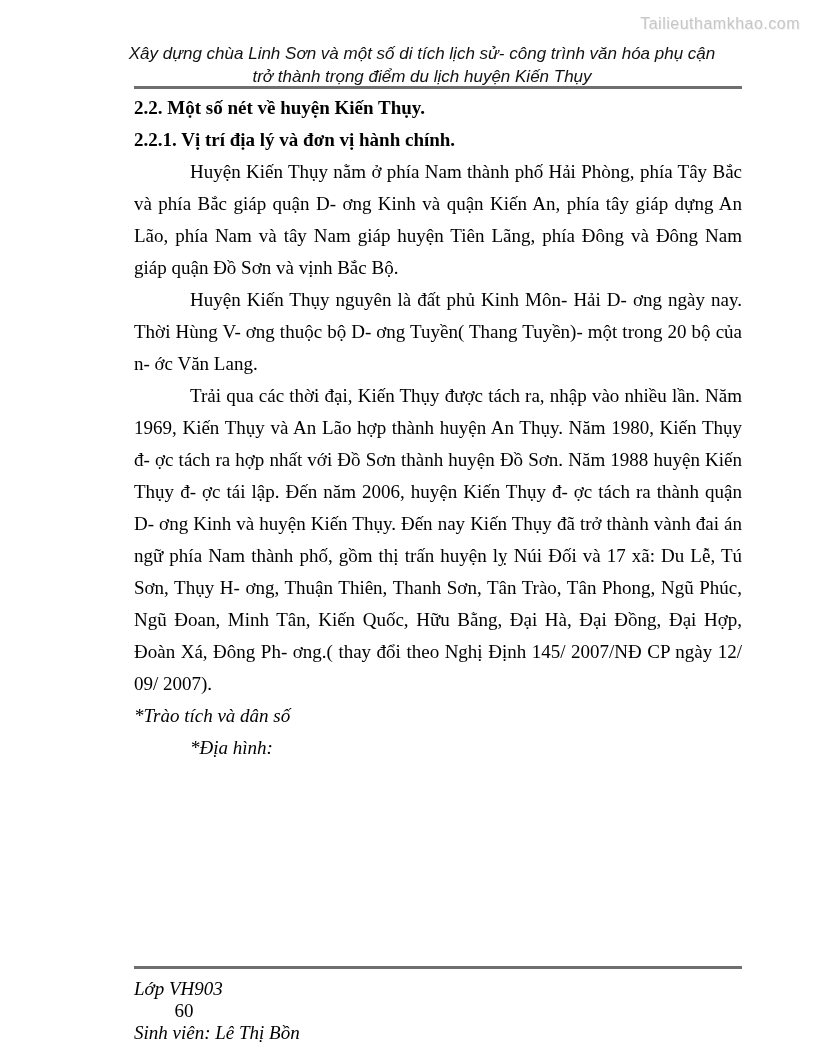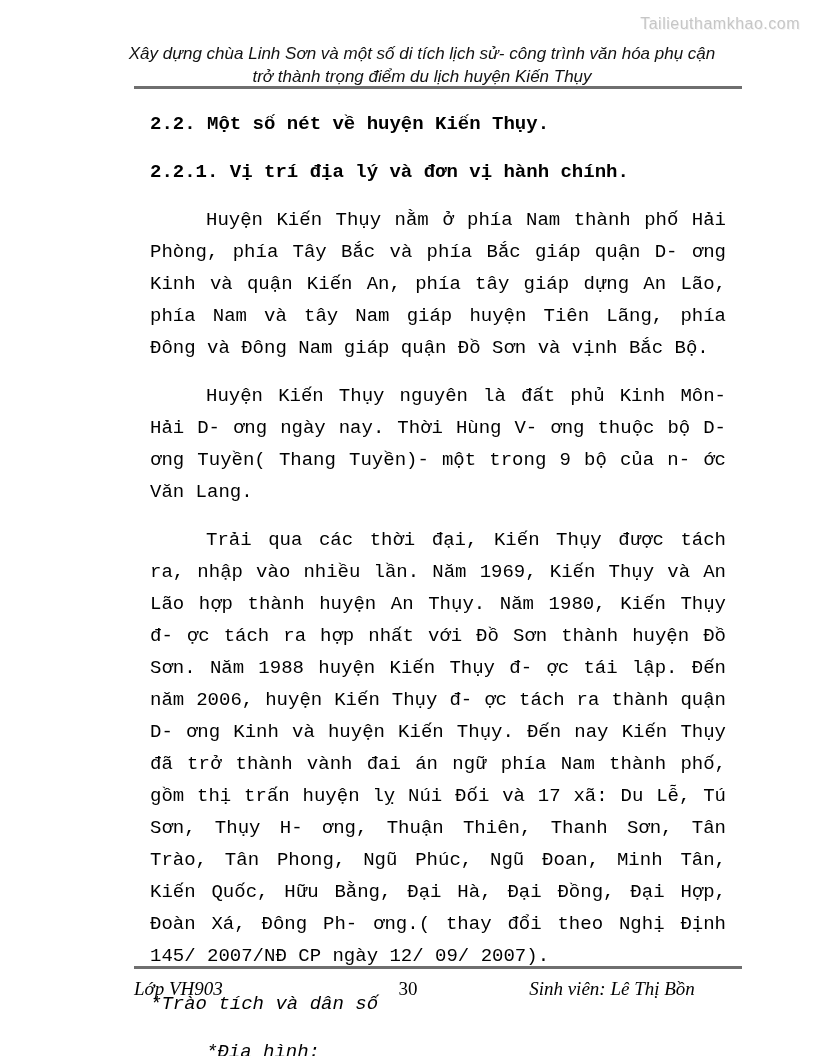--- a/index.html
+++ b/index.html
@@ -49,21 +49,21 @@
     position: absolute;
     top: 92px;
     left: 134px;
     width: 608px;
     font-family: "Liberation Serif", serif;
     font-size: 19px;
     line-height: 32px;
     text-align: justify;
     color: #000;
   }
-  .content p { margin: 16px; font-family: Liberation Mono, monospace; }
+  .content p { margin: 0; }
   .heading { font-weight: bold; text-align: left; }
   .para { text-indent: 56px; }
   .subhead { font-style: italic; text-align: left; }
   .subhead.indented { text-indent: 56px; }
   sup.km-sup { font-size: 0.62em; line-height: 0; }
   
   .footer-rule {
     position: absolute;
     top: 966px;
     left: 134px;
@@ -75,49 +75,50 @@
     position: absolute;
     top: 978px;
     left: 134px;
     width: 608px;
     display: flex;
     align-items: baseline;
     justify-content: space-between;
     font-family: "Liberation Serif", serif;
     font-size: 19px;
     color: #000;
+    flex-direction: column;
   }
   .doc-footer .left, .doc-footer .right { font-style: italic; }
   .doc-footer .center { font-style: normal; }
   .doc-footer .left  { width: 200px; text-align: left; }
   .doc-footer .center{ width: 100px; text-align: center; }
-  .doc-footer .right { width: 260px; text-align: center; }
+  .doc-footer .right { width: 260px; text-align: left; }
 </style>
 </head>
 <body>
 
 <div class="page">
 
   <div class="watermark">Tailieuthamkhao.com</div>
 
   <div class="doc-header">Xây dựng chùa Linh Sơn và một số di tích lịch sử- công trình văn hóa phụ cận trở thành trọng điểm du lịch huyện Kiến Thụy</div>
 
   <div class="header-rule"></div>
 
   <div class="content">
     <p class="heading">2.2. Một số nét về huyện Kiến Thụy.</p>
     <p class="heading">2.2.1. Vị trí địa lý và đơn vị hành chính.</p>
     <p class="para">Huyện Kiến Thụy nằm ở phía Nam thành phố Hải Phòng, phía Tây Bắc và phía Bắc giáp quận D- ơng Kinh và quận Kiến An, phía tây giáp dựng An Lão, phía Nam và tây Nam giáp huyện Tiên Lãng, phía Đông và Đông Nam giáp quận Đồ Sơn và vịnh Bắc Bộ.</p>
-    <p class="para">Huyện Kiến Thụy nguyên là đất phủ Kinh Môn- Hải D- ơng ngày nay. Thời Hùng V- ơng thuộc bộ D- ơng Tuyền( Thang Tuyền)- một trong 9 bộ của n- ớc Văn Lang.</p>
+    <p class="para">Huyện Kiến Thụy nguyên là đất phủ Kinh Môn- Hải D- ơng ngày nay. Thời Hùng V- ơng thuộc bộ D- ơng Tuyền( Thang Tuyền)- một trong 20 bộ của n- ớc Văn Lang.</p>
     <p class="para">Trải qua các thời đại, Kiến Thụy được tách ra, nhập vào nhiều lần. Năm 1969, Kiến Thụy và An Lão hợp thành huyện An Thụy. Năm 1980, Kiến Thụy đ- ợc tách ra hợp nhất với Đồ Sơn thành huyện Đồ Sơn. Năm 1988 huyện Kiến Thụy đ- ợc tái lập. Đến năm 2006, huyện Kiến Thụy đ- ợc tách ra thành quận D- ơng Kinh và huyện Kiến Thụy. Đến nay Kiến Thụy đã trở thành vành đai án ngữ phía Nam thành phố, gồm thị trấn huyện lỵ Núi Đối và 17 xã: Du Lễ, Tú Sơn, Thụy H- ơng, Thuận Thiên, Thanh Sơn, Tân Trào, Tân Phong, Ngũ Phúc, Ngũ Đoan, Minh Tân, Kiến Quốc, Hữu Bằng, Đại Hà, Đại Đồng, Đại Hợp, Đoàn Xá, Đông Ph- ơng.( thay đổi theo Nghị Định 145/ 2007/NĐ CP ngày 12/ 09/ 2007).</p>
     <p class="subhead">*Trào tích và dân số</p>
     <p class="subhead indented">*Địa hình:</p>
   </div>
 
   <div class="footer-rule"></div>
 
   <div class="doc-footer">
     <span class="left">Lớp VH903</span>
-    <span class="center">30</span>
+    <span class="center">60</span>
     <span class="right">Sinh viên: Lê Thị Bồn</span>
   </div>
 
 </div>
 
 </body></html>

